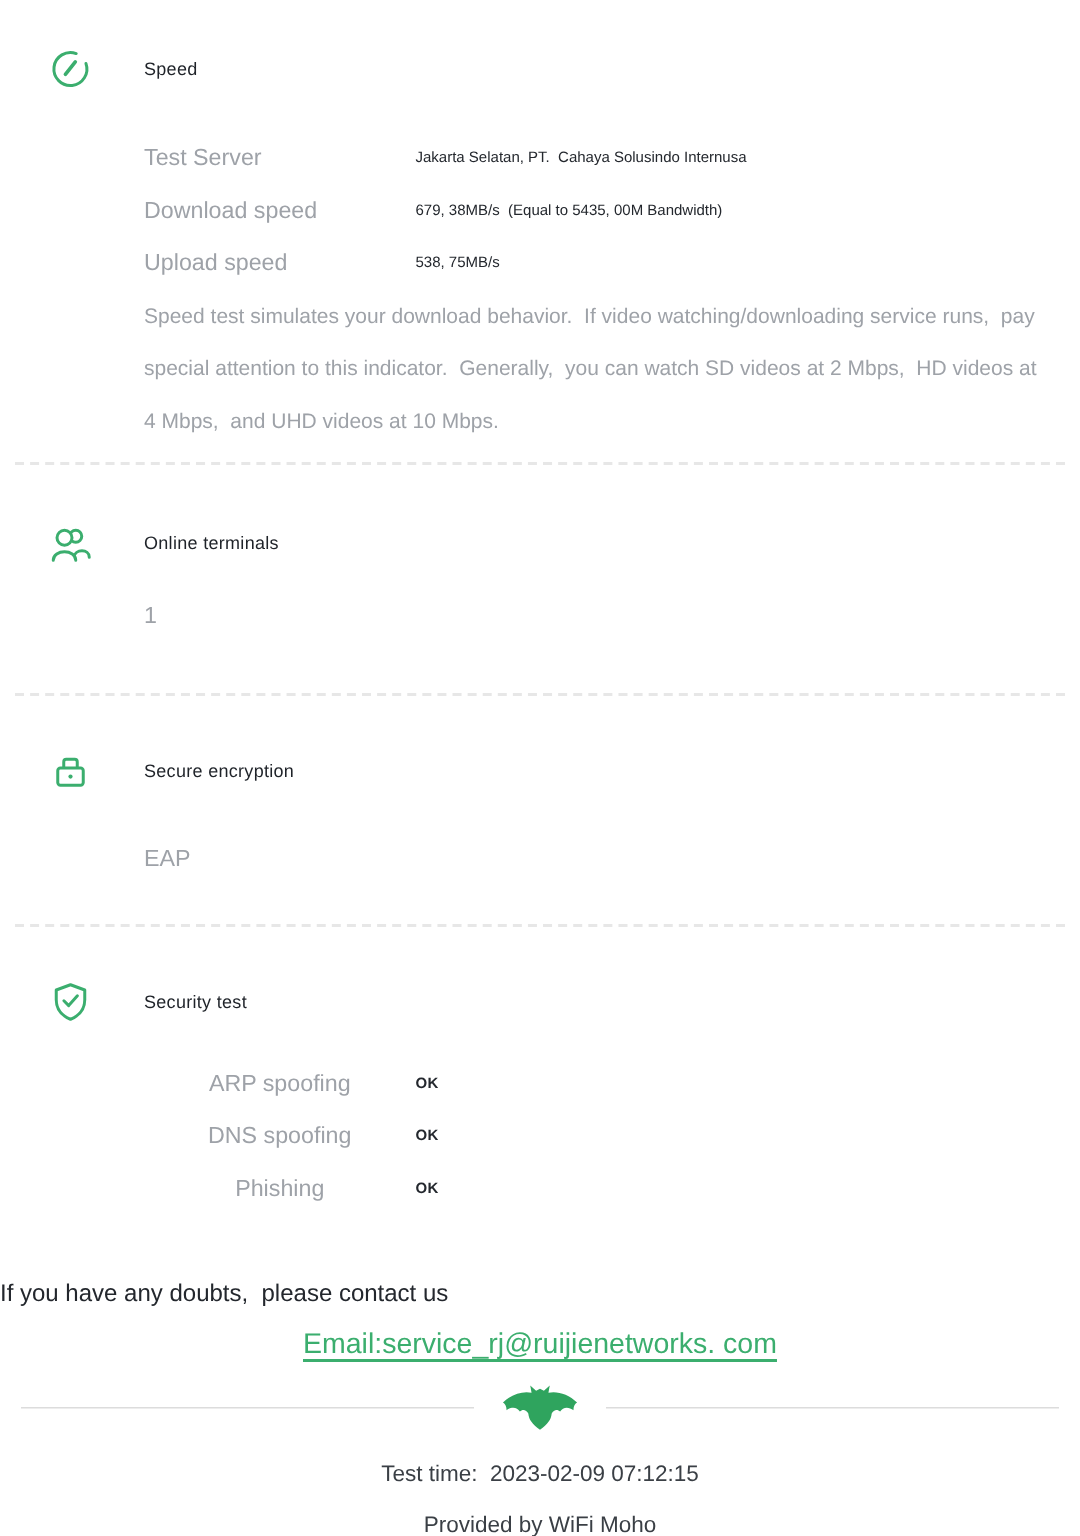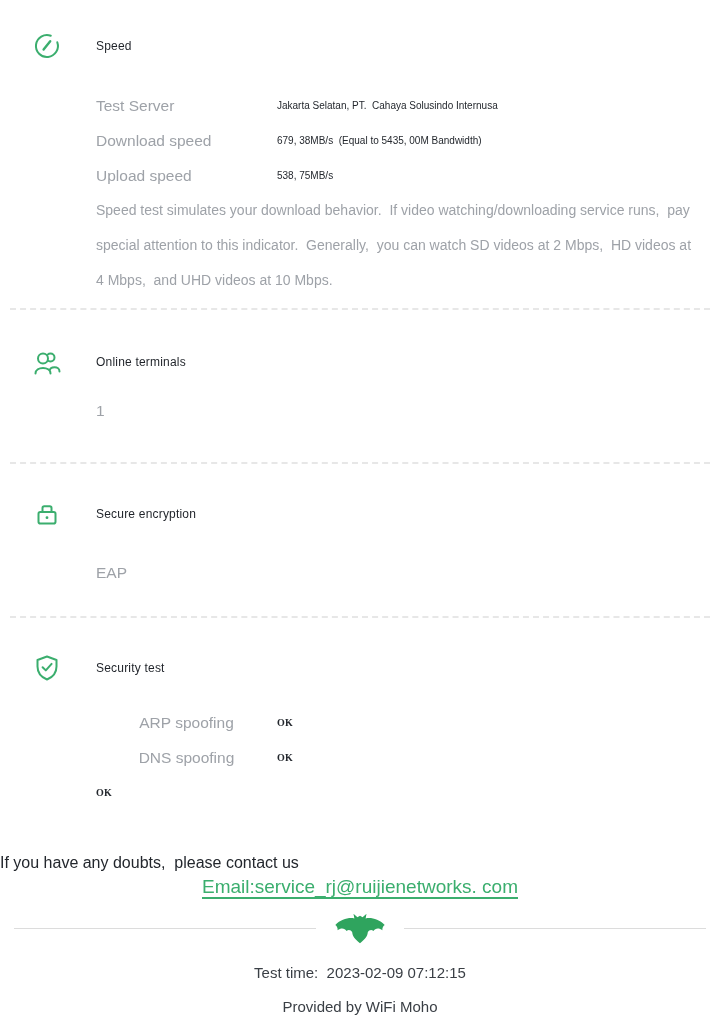--- a/index.html
+++ b/index.html
@@ -25,21 +25,21 @@
   .section-title{
     margin-left:35px;font-size:12px;font-weight:500;color:var(--heading);
     letter-spacing:.2px;white-space:pre;
   }
 
   
   .kv-rows{margin:28px 0 0 96px;}
   .kv-row{display:flex;align-items:center;height:35px;}
   .kv-label{flex:none;width:181px;font-size:15.5px;color:var(--label);white-space:pre;}
   .kv-value{font-size:10px;color:var(--value);white-space:pre;}
-  .kv-value.strong{font-weight:600;letter-spacing:.3px;font-family:Liberation Serif, serif;}
+  .kv-value.strong{font-weight:600;letter-spacing:.3px;}
 
   .note{
     margin:0 0 0 96px;width:596px;font-size:14px;line-height:35px;
     color:var(--label);white-space:pre-wrap;
   }
 
   .single-value{
     margin-left:96px;font-size:15.5px;color:var(--label);line-height:22px;white-space:pre;
   }
 
@@ -49,21 +49,21 @@
   .divider.d3{margin-top:32px;}
 
   .mt38{margin-top:38px;}
   .mt36{margin-top:36px;}
   .mt34{margin-top:34px;}
   .mt24{margin-top:24px;}
   .mt23{margin-top:23px;}
 
   
   .contact-line{margin-top:42px;text-align:left;font-size:16px;line-height:22px;color:#23272D;white-space:pre;}
-  .email-line{margin-top:0;text-align:center;line-height:26px;}
+  .email-line{margin-top:10px;text-align:center;line-height:26px;}
   .email-link{
     font-size:19px;color:var(--accent);text-decoration:underline;
     text-underline-offset:4px;text-decoration-thickness:1.5px;white-space:pre;cursor:pointer;
   }
   .bat-divider{display:flex;align-items:center;margin:10px 14px 0 14px;height:34px;gap:18px;}
   .bat-divider .line{flex:1;height:1px;background:#dcdcdc;}
   .bat-logo{flex:none;width:52px;height:34px;color:#2FA45E;}
   .bat-logo svg{display:block;width:52px;height:34px;}
   .test-time{margin-top:18px;text-align:center;font-size:15px;line-height:20px;color:#3A3F45;white-space:pre;}
   .provided-by{margin-top:14px;text-align:center;font-size:15px;line-height:20px;color:#3A3F45;white-space:pre;}
@@ -149,20 +149,21 @@
     <div class="kv-rows mt23" style="margin-top:23px;text-align:center;">
       <div class="kv-row">
         <span class="kv-label">ARP spoofing</span>
         <span class="kv-value strong">OK</span>
       </div>
       <div class="kv-row">
         <span class="kv-label">DNS spoofing</span>
         <span class="kv-value strong">OK</span>
       </div>
       <div class="kv-row">
+        <span class="kv-label">Phishing</span>
         <span class="kv-value strong">OK</span>
       </div>
     </div>
   </section>
 
   <footer>
     <div class="contact-line">If you have any doubts,  please contact us</div>
     <div class="email-line">
       <a class="email-link">Email:service_rj@ruijienetworks. com</a>
     </div>

